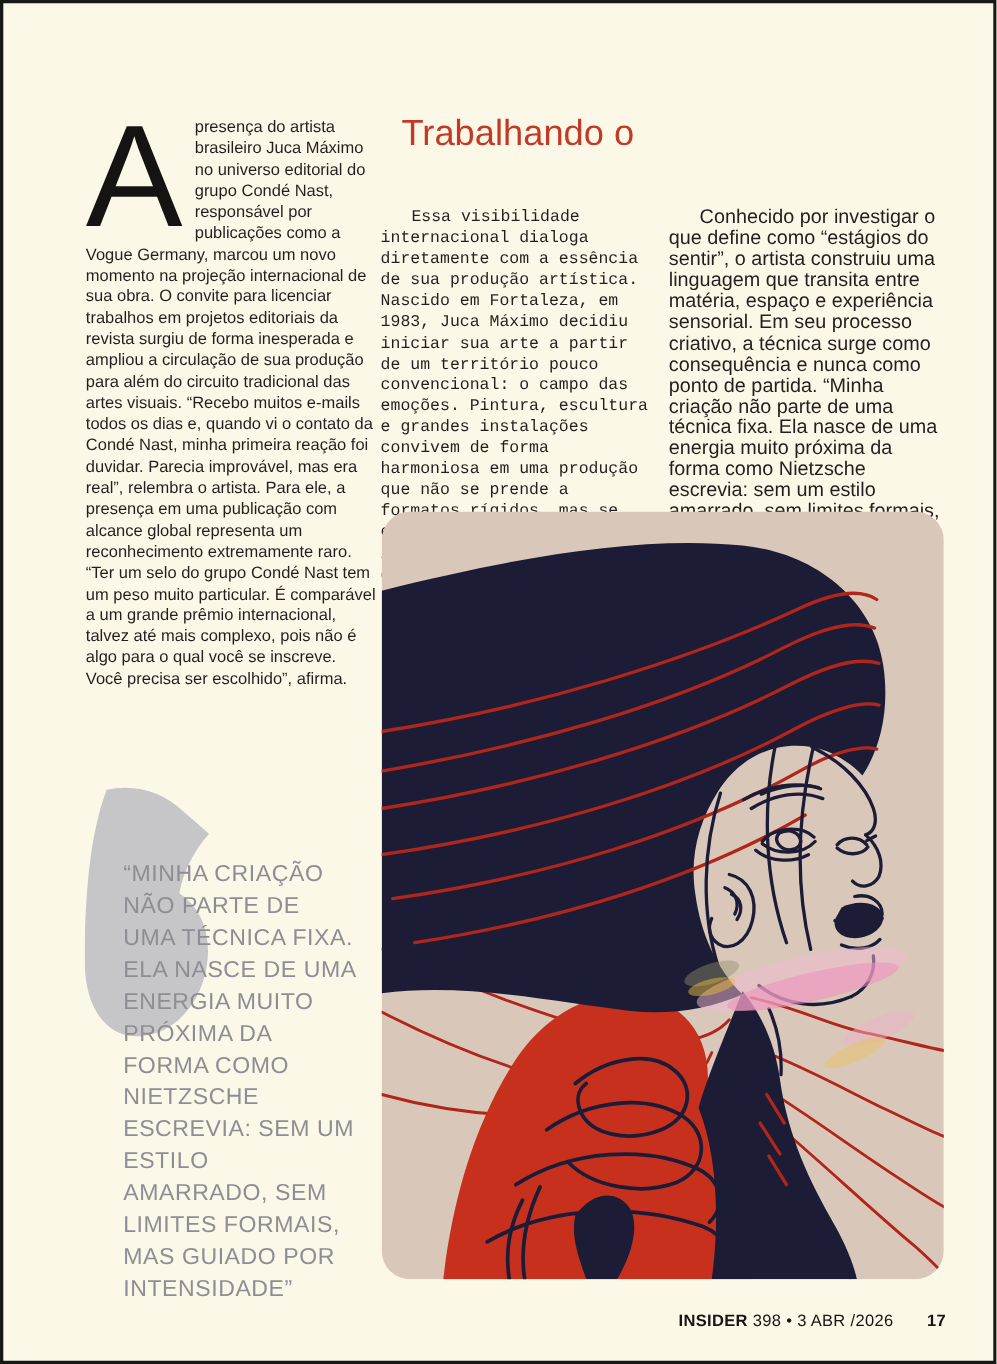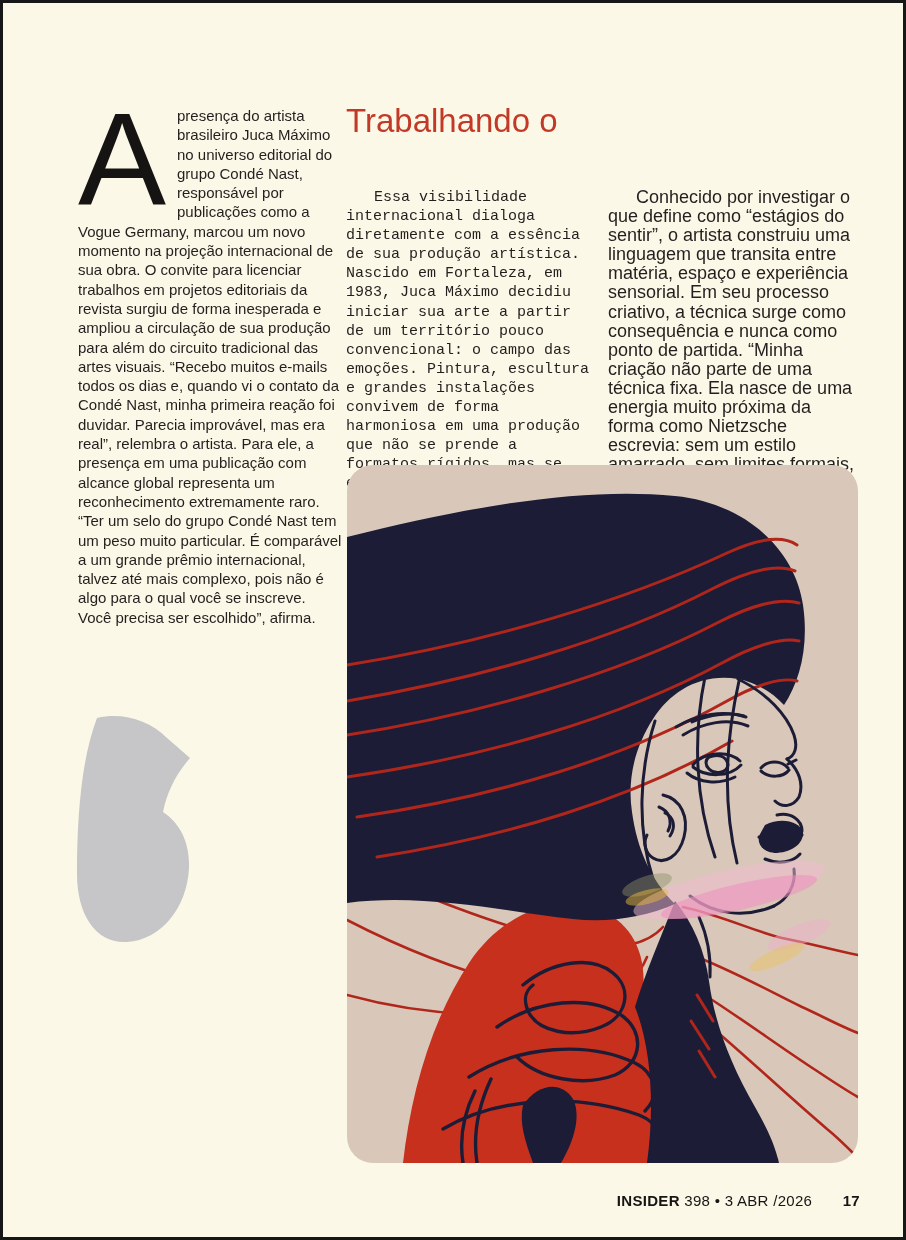--- a/index.html
+++ b/index.html
@@ -14,21 +14,21 @@
     box-shadow:inset 0 0 0 3px #171717;overflow:hidden;
   }
   
   .col1{position:absolute;left:78px;top:106px;width:264px;font-size:15px;line-height:19.3px;color:var(--ink);}
   .dropcap{
     float:left;font-size:132px;line-height:96px;height:100px;width:90px;
     font-weight:400;color:#161412;margin:6px 9px 2px 0;letter-spacing:-4px;
   }
   
   .heading{position:absolute;left:346px;top:101px;color:var(--accent);font-size:33px;line-height:40px;font-weight:400;letter-spacing:0;}
-  .heading span{display:block;}
+  .heading span{display:block;margin-left:19px;}
   
   .col2{position:absolute;left:346px;top:188px;width:251px;font-size:15px;line-height:19.1px;font-family:Liberation Mono, monospace;}
   .col3{position:absolute;left:608px;top:188px;width:252px;font-size:18px;line-height:19.1px;}
   .col2 p,.col3 p{text-indent:28px;}
   
   .illustration{position:absolute;left:347px;top:465px;width:511px;height:698px;}
   
   .pullquote{position:absolute;left:77px;top:712px;width:262px;}
   .qmark{position:absolute;left:0;top:0;width:113px;height:233px;}
   .qtext{
@@ -152,20 +152,21 @@
           <ellipse cx="430" cy="492" rx="30" ry="8" fill="#e8c05a" opacity="0.45" transform="rotate(-24 430 492)"></ellipse>
         </g>
       </g>
     </svg>
   </div>
 
   <div class="pullquote">
     <svg class="qmark" viewBox="0 0 113 233" xmlns="http://www.w3.org/2000/svg">
       <path d="M20,6 C45,0 72,8 90,26 L113,46 C99,62 90,80 86,100 C104,112 113,132 112,156 C110,196 84,228 50,230 C20,232 0,204 0,162 C0,106 4,48 20,6 Z" fill="#c6c5c7"></path>
     </svg>
+    <div class="qtext">“MINHA CRIAÇÃO NÃO PARTE DE UMA TÉCNICA FIXA. ELA NASCE DE UMA ENERGIA MUITO PRÓXIMA DA FORMA COMO NIETZSCHE ESCREVIA: SEM UM ESTILO AMARRADO, SEM LIMITES FORMAIS, MAS GUIADO POR INTENSIDADE”</div>
   </div>
 
   <div class="footer">
     <span class="mag">INSIDER</span>
     <span>398 • 3 ABR /2026</span>
     <span class="pagenum">17</span>
   </div>
 
 </div>
 

